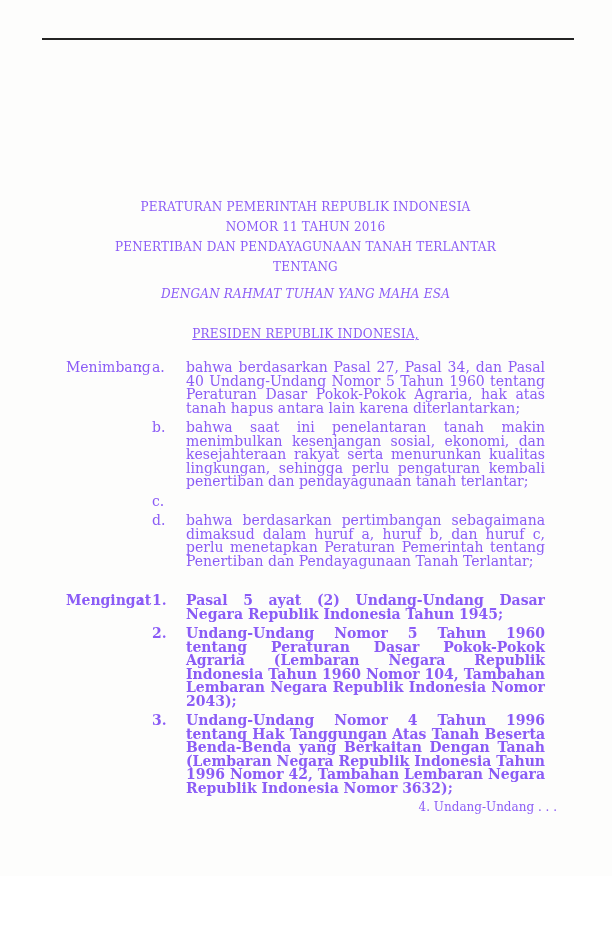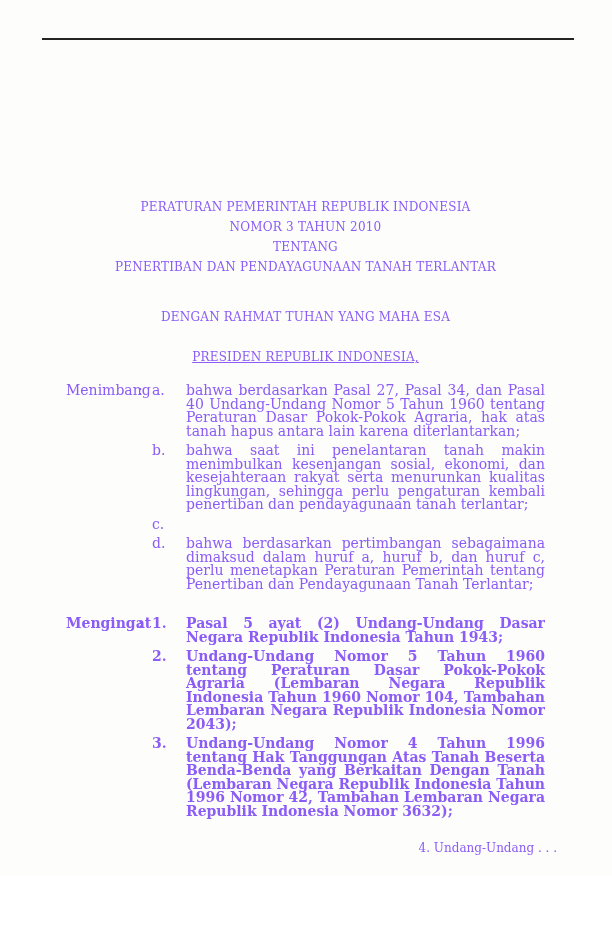--- a/index.html
+++ b/index.html
@@ -42,21 +42,21 @@
     letter-spacing: 0.2px;
     white-space: nowrap;
   }
   .center-line {
     text-align: center;
     font-size: 12px;
     line-height: 20px;
     letter-spacing: 0.2px;
     white-space: nowrap;
   }
-  .invocation { margin-top: 30px; }
+  .invocation { margin-top: 7px; font-style: italic; }
   .authority  { margin-top: 20px; text-decoration: underline; }
 
   .section { margin-top: 17px; }
   .section-mengingat { margin-top: 26px; font-weight: bold; }
 
   .clause-row {
     display: flex;
     align-items: flex-start;
     margin-bottom: 6px;
     font-size: 14px;
@@ -68,42 +68,42 @@
   .clause-row.cont { padding-left: 86px; }
   .clause-marker { width: 18px; flex: 0 0 18px; }
   .clause-text {
     flex: 1 1 auto;
     text-align: justify;
     margin-left: 16px;
   }
 
   .catchword {
     position: absolute;
-    top: 841px;
+    top: 800px;
     right: 67px;
     font-size: 12px;
     line-height: 14px;
     white-space: nowrap;
   }
 </style>
 </head>
 <body>
 
 <div class="page">
 
   <div class="edge edge-top"></div>
   <div class="edge edge-bottom"></div>
 
   <div class="content">
 
     <div class="title-block">
       <div class="title-line">PERATURAN PEMERINTAH REPUBLIK INDONESIA</div>
-      <div class="title-line">NOMOR 3 TAHUN 2010</div>
+      <div class="title-line">NOMOR 11 TAHUN 2016</div>
+      <div class="title-line">PENERTIBAN DAN PENDAYAGUNAAN TANAH TERLANTAR</div>
       <div class="title-line">TENTANG</div>
-      <div class="title-line">PENERTIBAN DAN PENDAYAGUNAAN TANAH TERLANTAR</div>
     </div>
 
     <div class="center-line invocation">DENGAN RAHMAT TUHAN YANG MAHA ESA</div>
     <div class="center-line authority">PRESIDEN REPUBLIK INDONESIA,</div>
 
     <div class="section section-menimbang">
       <div class="clause-row">
         <div class="clause-label">Menimbang</div>
         <div class="clause-colon">:</div>
         <div class="clause-marker">a.</div>
@@ -120,21 +120,21 @@
         <div class="clause-marker">d.</div>
         <div class="clause-text">bahwa berdasarkan pertimbangan sebagaimana dimaksud dalam huruf a, huruf b, dan huruf c, perlu menetapkan Peraturan Pemerintah tentang Penertiban dan Pendayagunaan Tanah Terlantar;</div>
       </div>
     </div>
 
     <div class="section section-mengingat">
       <div class="clause-row">
         <div class="clause-label">Mengingat</div>
         <div class="clause-colon">:</div>
         <div class="clause-marker">1.</div>
-        <div class="clause-text">Pasal 5 ayat (2) Undang-Undang Dasar Negara Republik Indonesia Tahun 1943;</div>
+        <div class="clause-text">Pasal 5 ayat (2) Undang-Undang Dasar Negara Republik Indonesia Tahun 1945;</div>
       </div>
       <div class="clause-row cont">
         <div class="clause-marker">2.</div>
         <div class="clause-text">Undang-Undang Nomor 5 Tahun 1960 tentang Peraturan Dasar Pokok-Pokok Agraria (Lembaran Negara Republik Indonesia Tahun 1960 Nomor 104, Tambahan Lembaran Negara Republik Indonesia Nomor 2043);</div>
       </div>
       <div class="clause-row cont">
         <div class="clause-marker">3.</div>
         <div class="clause-text">Undang-Undang Nomor 4 Tahun 1996 tentang Hak Tanggungan Atas Tanah Beserta Benda-Benda yang Berkaitan Dengan Tanah (Lembaran Negara Republik Indonesia Tahun 1996 Nomor 42, Tambahan Lembaran Negara Republik Indonesia Nomor 3632);</div>
       </div>
     </div>

